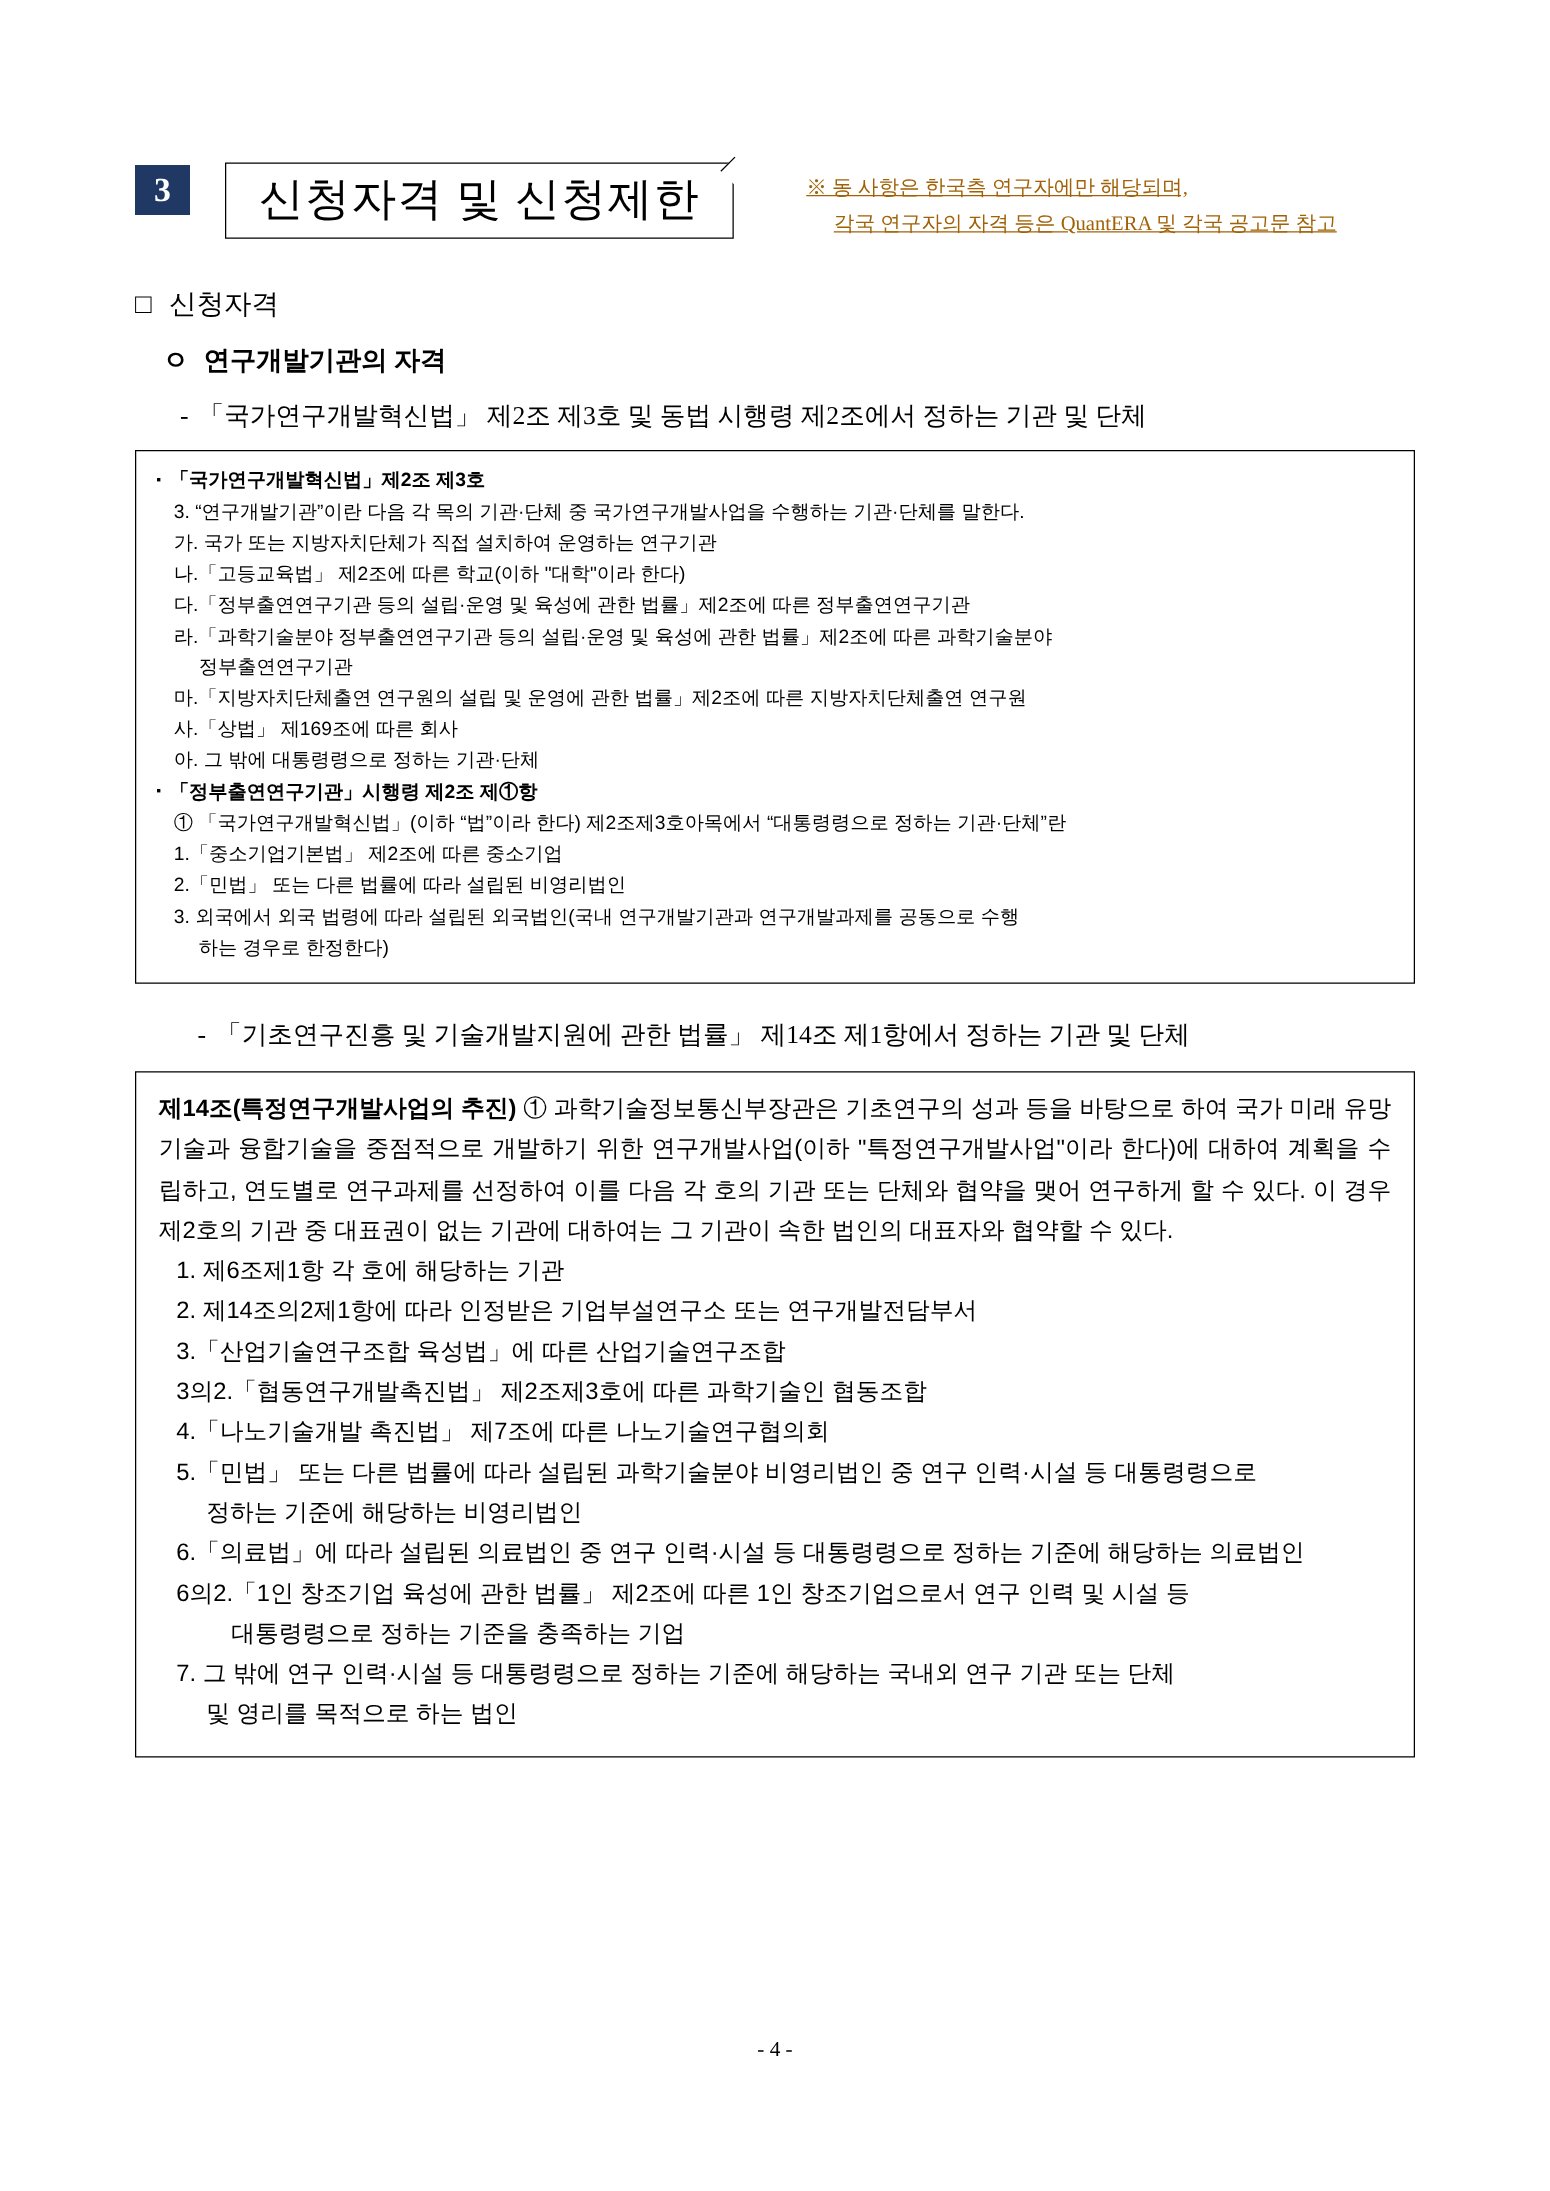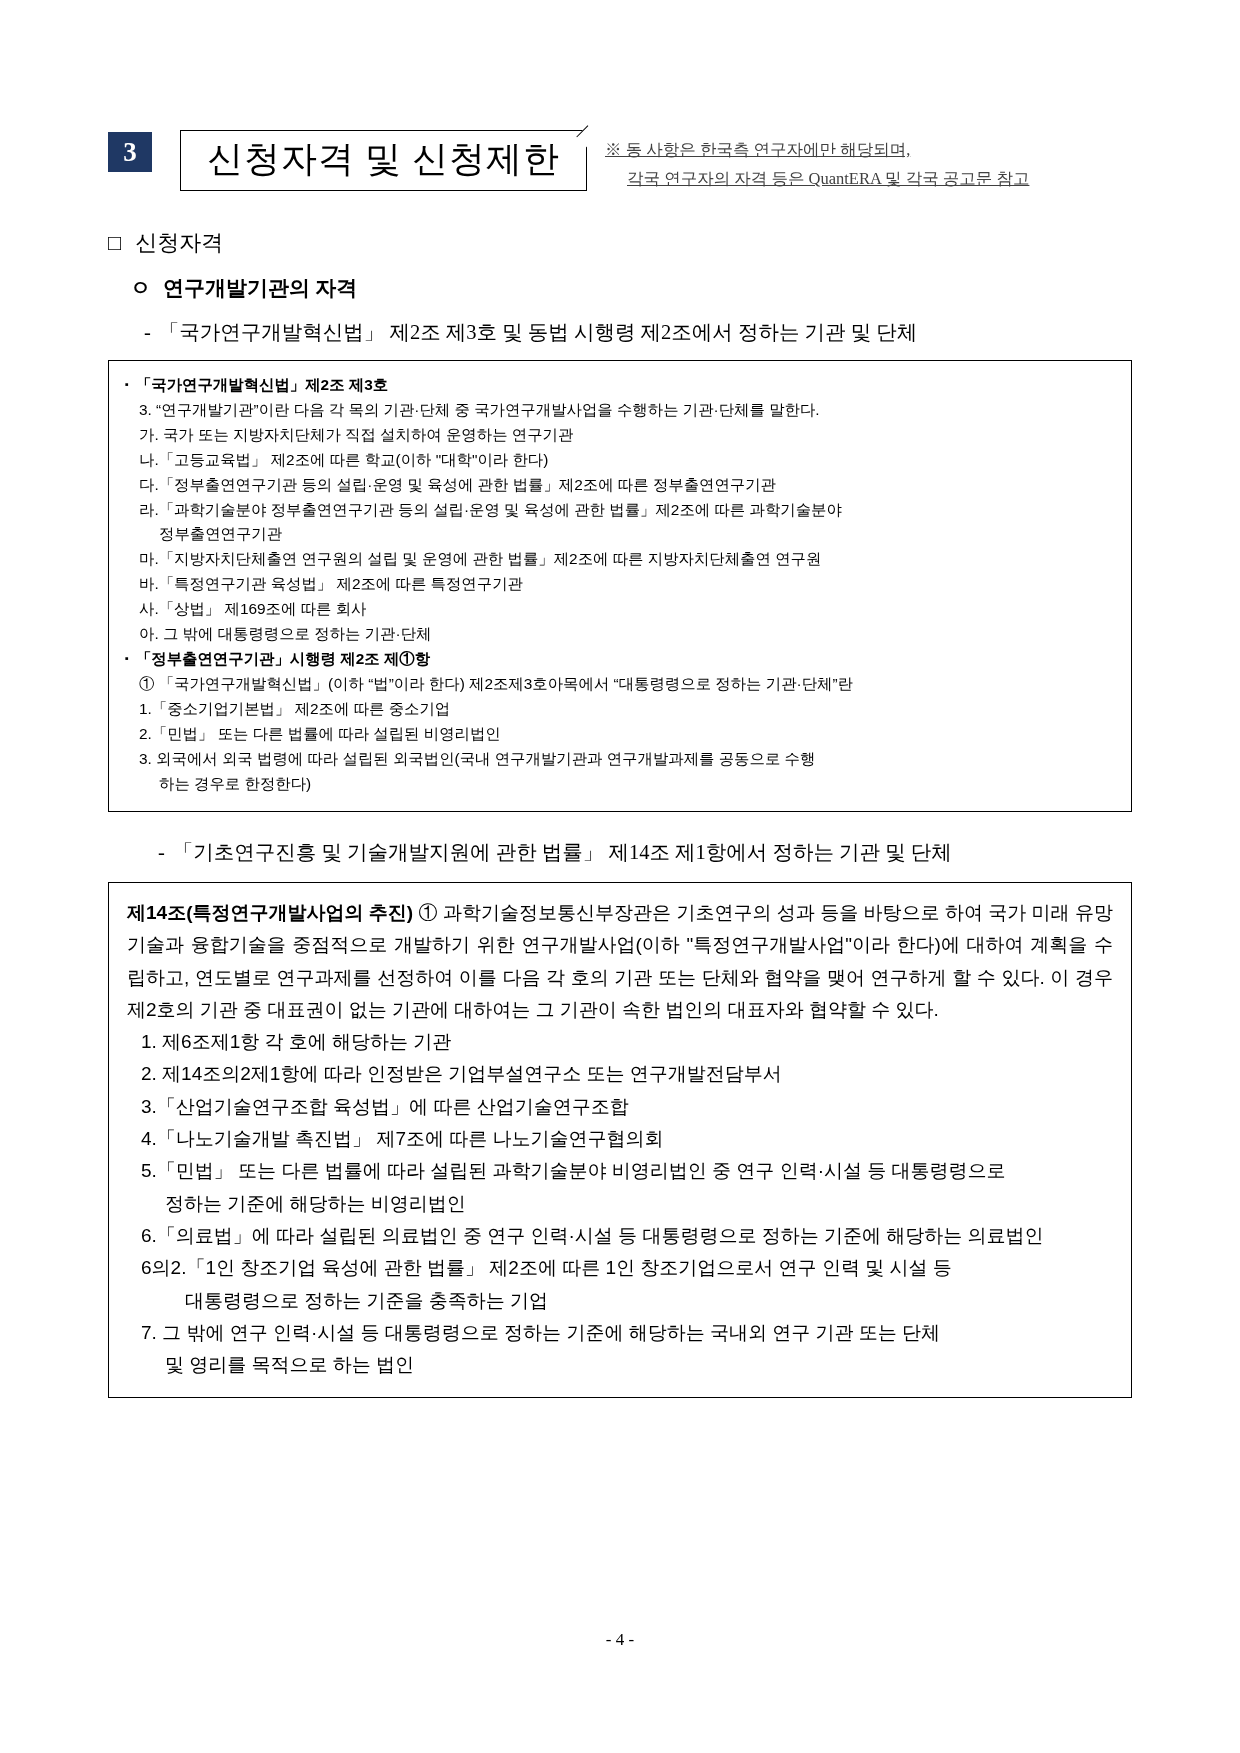--- a/index.html
+++ b/index.html
@@ -66,22 +66,23 @@
     border-left: 1.6px solid #000;
     transform: rotate(45deg) translate(6px,-6px);
   }
   .sec-title {
     font-size: 36px;
     font-weight: normal;
     letter-spacing: 1px;
     font-family: "Liberation Serif", serif;
   }
   .note {
+    margin-left: 40px;
     margin-top: 6px;
-    color: #404040;
+    color: #a16207;
     font-size: 16.5px;
     line-height: 1.75;
     font-family: "Liberation Serif", serif;
   }
   .note div { text-decoration: underline; white-space: nowrap;}
   .note .l2 { margin-left: 22px; }
 
   
   .lvl-square {
     margin-top: 34px;
@@ -212,21 +213,20 @@
         <span class="bullet">▪</span>
         <span>「국가연구개발혁신법」제2조 제3호</span>
       </div>
       <div class="lb-line">3. “연구개발기관”이란 다음 각 목의 기관·단체 중 국가연구개발사업을 수행하는 기관·단체를 말한다.</div>
       <div class="lb-line">가. 국가 또는 지방자치단체가 직접 설치하여 운영하는 연구기관</div>
       <div class="lb-line">나.「고등교육법」 제2조에 따른 학교(이하 "대학"이라 한다)</div>
       <div class="lb-line">다.「정부출연연구기관 등의 설립·운영 및 육성에 관한 법률」제2조에 따른 정부출연연구기관</div>
       <div class="lb-line">라.「과학기술분야 정부출연연구기관 등의 설립·운영 및 육성에 관한 법률」제2조에 따른 과학기술분야</div>
       <div class="lb-line ind">정부출연연구기관</div>
       <div class="lb-line">마.「지방자치단체출연 연구원의 설립 및 운영에 관한 법률」제2조에 따른 지방자치단체출연 연구원</div>
-      <div class="lb-line">바.「특정연구기관 육성법」 제2조에 따른 특정연구기관</div>
       <div class="lb-line">사.「상법」 제169조에 따른 회사</div>
       <div class="lb-line">아. 그 밖에 대통령령으로 정하는 기관·단체</div>
 
       <div class="lb-head">
         <span class="bullet">▪</span>
         <span>「정부출연연구기관」시행령 제2조 제①항</span>
       </div>
       <div class="lb-line">① 「국가연구개발혁신법」(이하 “법”이라 한다) 제2조제3호아목에서 “대통령령으로 정하는 기관·단체”란</div>
       <div class="lb-line">1.「중소기업기본법」 제2조에 따른 중소기업</div>
       <div class="lb-line">2.「민법」 또는 다른 법률에 따라 설립된 비영리법인</div>
@@ -240,20 +240,21 @@
     </div>
 
     <div class="lawbox second">
       <div class="lb-para hang">
         <span class="b">제14조(특정연구개발사업의 추진)</span>
         <span>① 과학기술정보통신부장관은 기초연구의 성과 등을 바탕으로 하여 국가 미래 유망기술과 융합기술을 중점적으로 개발하기 위한 연구개발사업(이하 "특정연구개발사업"이라 한다)에 대하여 계획을 수립하고, 연도별로 연구과제를 선정하여 이를 다음 각 호의 기관 또는 단체와 협약을 맺어 연구하게 할 수 있다. 이 경우 제2호의 기관 중 대표권이 없는 기관에 대하여는 그 기관이 속한 법인의 대표자와 협약할 수 있다.</span>
       </div>
       <div class="lb-item">1. 제6조제1항 각 호에 해당하는 기관</div>
       <div class="lb-item">2. 제14조의2제1항에 따라 인정받은 기업부설연구소 또는 연구개발전담부서</div>
       <div class="lb-item">3.「산업기술연구조합 육성법」에 따른 산업기술연구조합</div>
+      <div class="lb-item">3의2.「협동연구개발촉진법」 제2조제3호에 따른 과학기술인 협동조합</div>
       <div class="lb-item">4.「나노기술개발 촉진법」 제7조에 따른 나노기술연구협의회</div>
       <div class="lb-item">5.「민법」 또는 다른 법률에 따라 설립된 과학기술분야 비영리법인 중 연구 인력·시설 등 대통령령으로</div>
       <div class="lb-item cont">정하는 기준에 해당하는 비영리법인</div>
       <div class="lb-item">6.「의료법」에 따라 설립된 의료법인 중 연구 인력·시설 등 대통령령으로 정하는 기준에 해당하는 의료법인</div>
       <div class="lb-item">6의2.「1인 창조기업 육성에 관한 법률」 제2조에 따른 1인 창조기업으로서 연구 인력 및 시설 등</div>
       <div class="lb-item cont-wide">대통령령으로 정하는 기준을 충족하는 기업</div>
       <div class="lb-item">7. 그 밖에 연구 인력·시설 등 대통령령으로 정하는 기준에 해당하는 국내외 연구 기관 또는 단체</div>
       <div class="lb-item cont">및 영리를 목적으로 하는 법인</div>
     </div>
 

